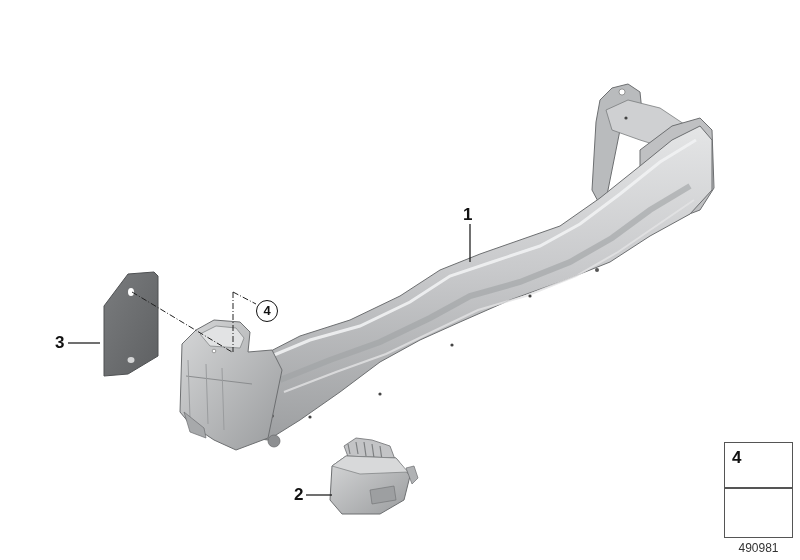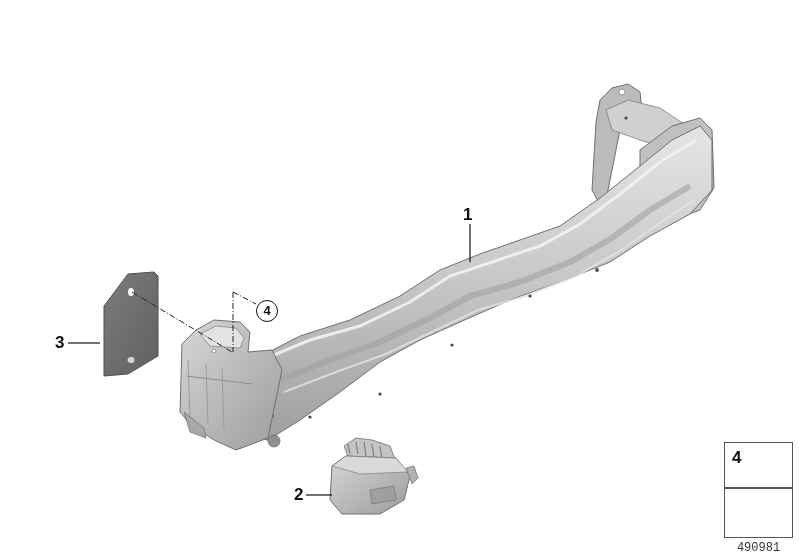--- a/index.html
+++ b/index.html
@@ -2,21 +2,21 @@
 <html><head>
   <meta charset="utf-8">
   <style>
     html, body { margin: 0; padding: 0; background: #ffffff; }
     body { width: 800px; height: 560px; position: relative; overflow: hidden; font-family: "Liberation Sans", sans-serif; }
     #stage { position: absolute; left: 0; top: 0; width: 800px; height: 560px; }
     .callout { position: absolute; font-family: "Liberation Sans", sans-serif; font-weight: bold; font-size: 17px; color: #111; line-height: 1; }
     .callout-circle { position: absolute; width: 22px; height: 22px; border: 1.6px solid #111; border-radius: 50%; box-sizing: border-box; font-family: "Liberation Sans", sans-serif; font-weight: bold; font-size: 13px; color: #111; text-align: center; line-height: 19px; background: #fff; }
     .legend-box { position: absolute; left: 724px; width: 69px; border: 1px solid #555; box-sizing: border-box; background: #fff; }
     .legend-num { position: absolute; left: 7px; top: 5px; font-weight: bold; font-size: 17px; color: #111; }
-    .diagram-id { position: absolute; left: 724px; top: 541px; width: 69px; text-align: center; font-size: 12px; color: #333; font-family: Liberation Mono, monospace; }
+    .diagram-id { position: absolute; left: 724px; top: 541px; width: 69px; text-align: center; font-size: 12px; color: #333; font-family: Liberation Sans, sans-serif; }
   </style>
 </head>
 <body>
 
 <div id="stage">
 
   <svg width="800" height="560" viewBox="0 0 800 560" style="position:absolute;left:0;top:0">
     <defs>
       <linearGradient id="beamGrad" x1="0" y1="0" x2="0" y2="1">
         <stop offset="0" stop-color="#e4e5e6"></stop>

